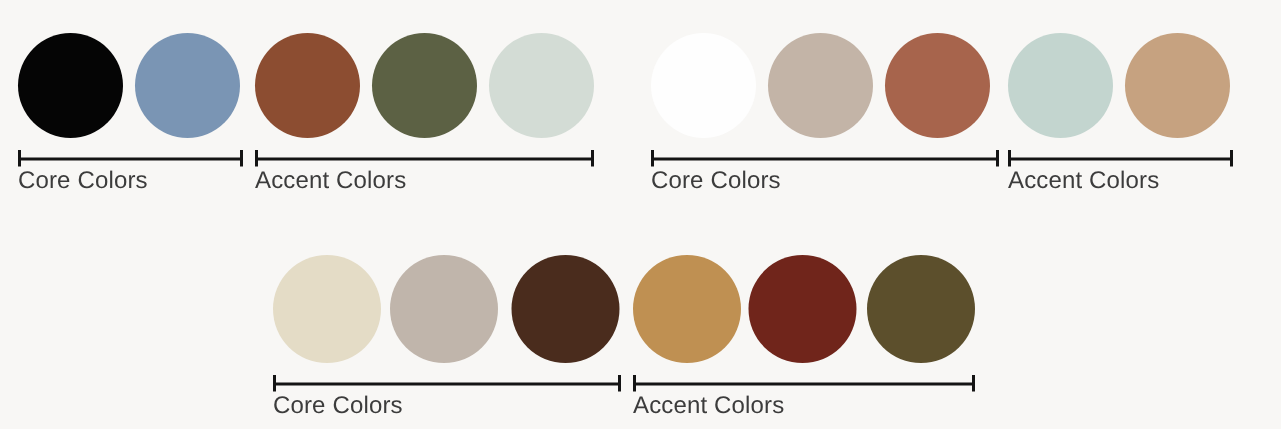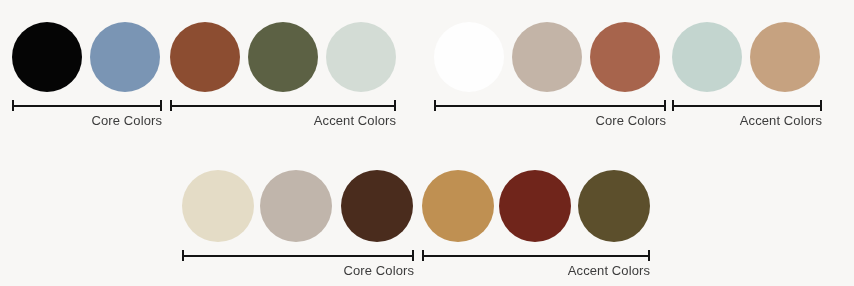--- a/index.html
+++ b/index.html
@@ -57,22 +57,22 @@
     background: #141414;
   }
   .measure-bar .cap.left  { left: 0; }
   .measure-bar .cap.right { right: 0; }
 
   .measure-label {
     position: absolute;
     top: 13px;
     left: 0;
     width: 100%;
-    text-align: right;
-    font-size: 13px;
+    text-align: left;
+    font-size: 16px;
     line-height: 16px;
     color: #3c3c3c;
     letter-spacing: 0.1px;
     white-space: nowrap;
   }
 </style>
 </head>
 <body style="width: 854px; height: 286px; background: rgb(248, 247, 245);">
 
 <div id="stage">

